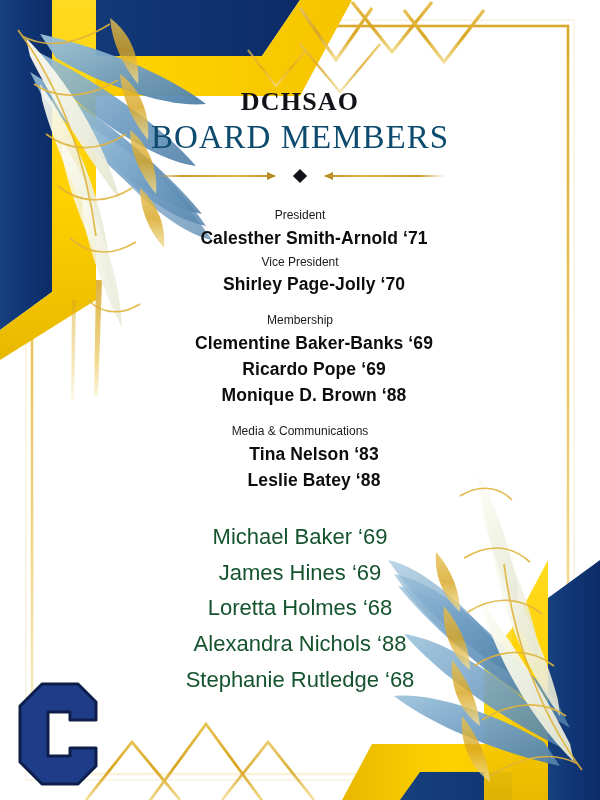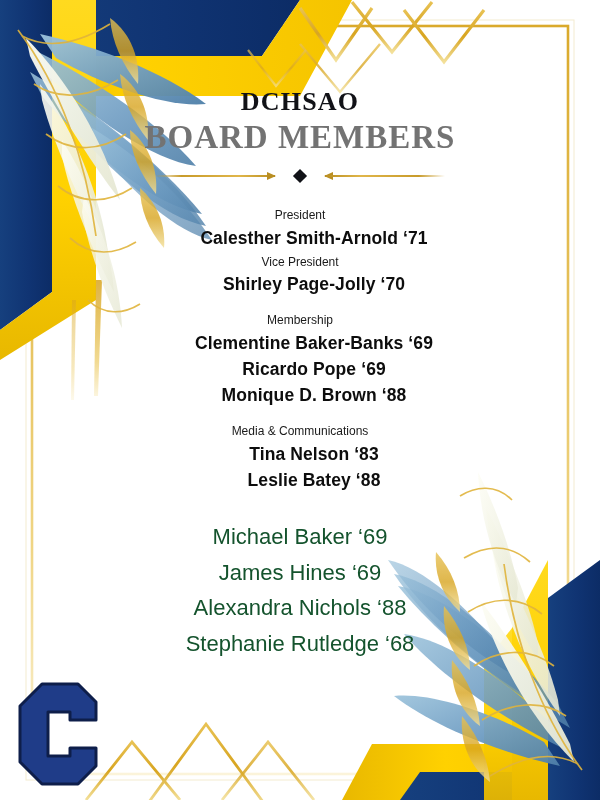--- a/index.html
+++ b/index.html
@@ -35,24 +35,24 @@
   .title-main {
     font-family:"Liberation Serif", serif;
     font-weight:700;
     font-size:26px;
     letter-spacing:1.2px;
     color:#111217;
     line-height:1.08;
   }
   .title-sub {
     font-family:"Liberation Serif", serif;
-    font-weight:700;
+    font-weight:400;
     font-size:33px;
     letter-spacing:1.0px;
-    color:#737373;
+    color:#0c4a6e;
     line-height:1.22;
     margin-top:1px;
   }
 
   
   .divider {
     margin:11px auto 0;
     width:290px;
     height:16px;
     position:relative;
@@ -297,18 +297,19 @@
         <div class="grp">
           <div class="role">Media &amp; Communications</div>
           <div class="person">Tina Nelson ‘83</div>
           <div class="person">Leslie Batey ‘88</div>
         </div>
       </div>
 
     <div id="members-plain">
         <div class="plain">Michael Baker ‘69</div>
         <div class="plain">James Hines ‘69</div>
+        <div class="plain">Loretta Holmes ‘68</div>
         <div class="plain">Alexandra Nichols ‘88</div>
         <div class="plain">Stephanie Rutledge ‘68</div>
       </div>
 
   </div>
 </div>
 
 </body></html>

